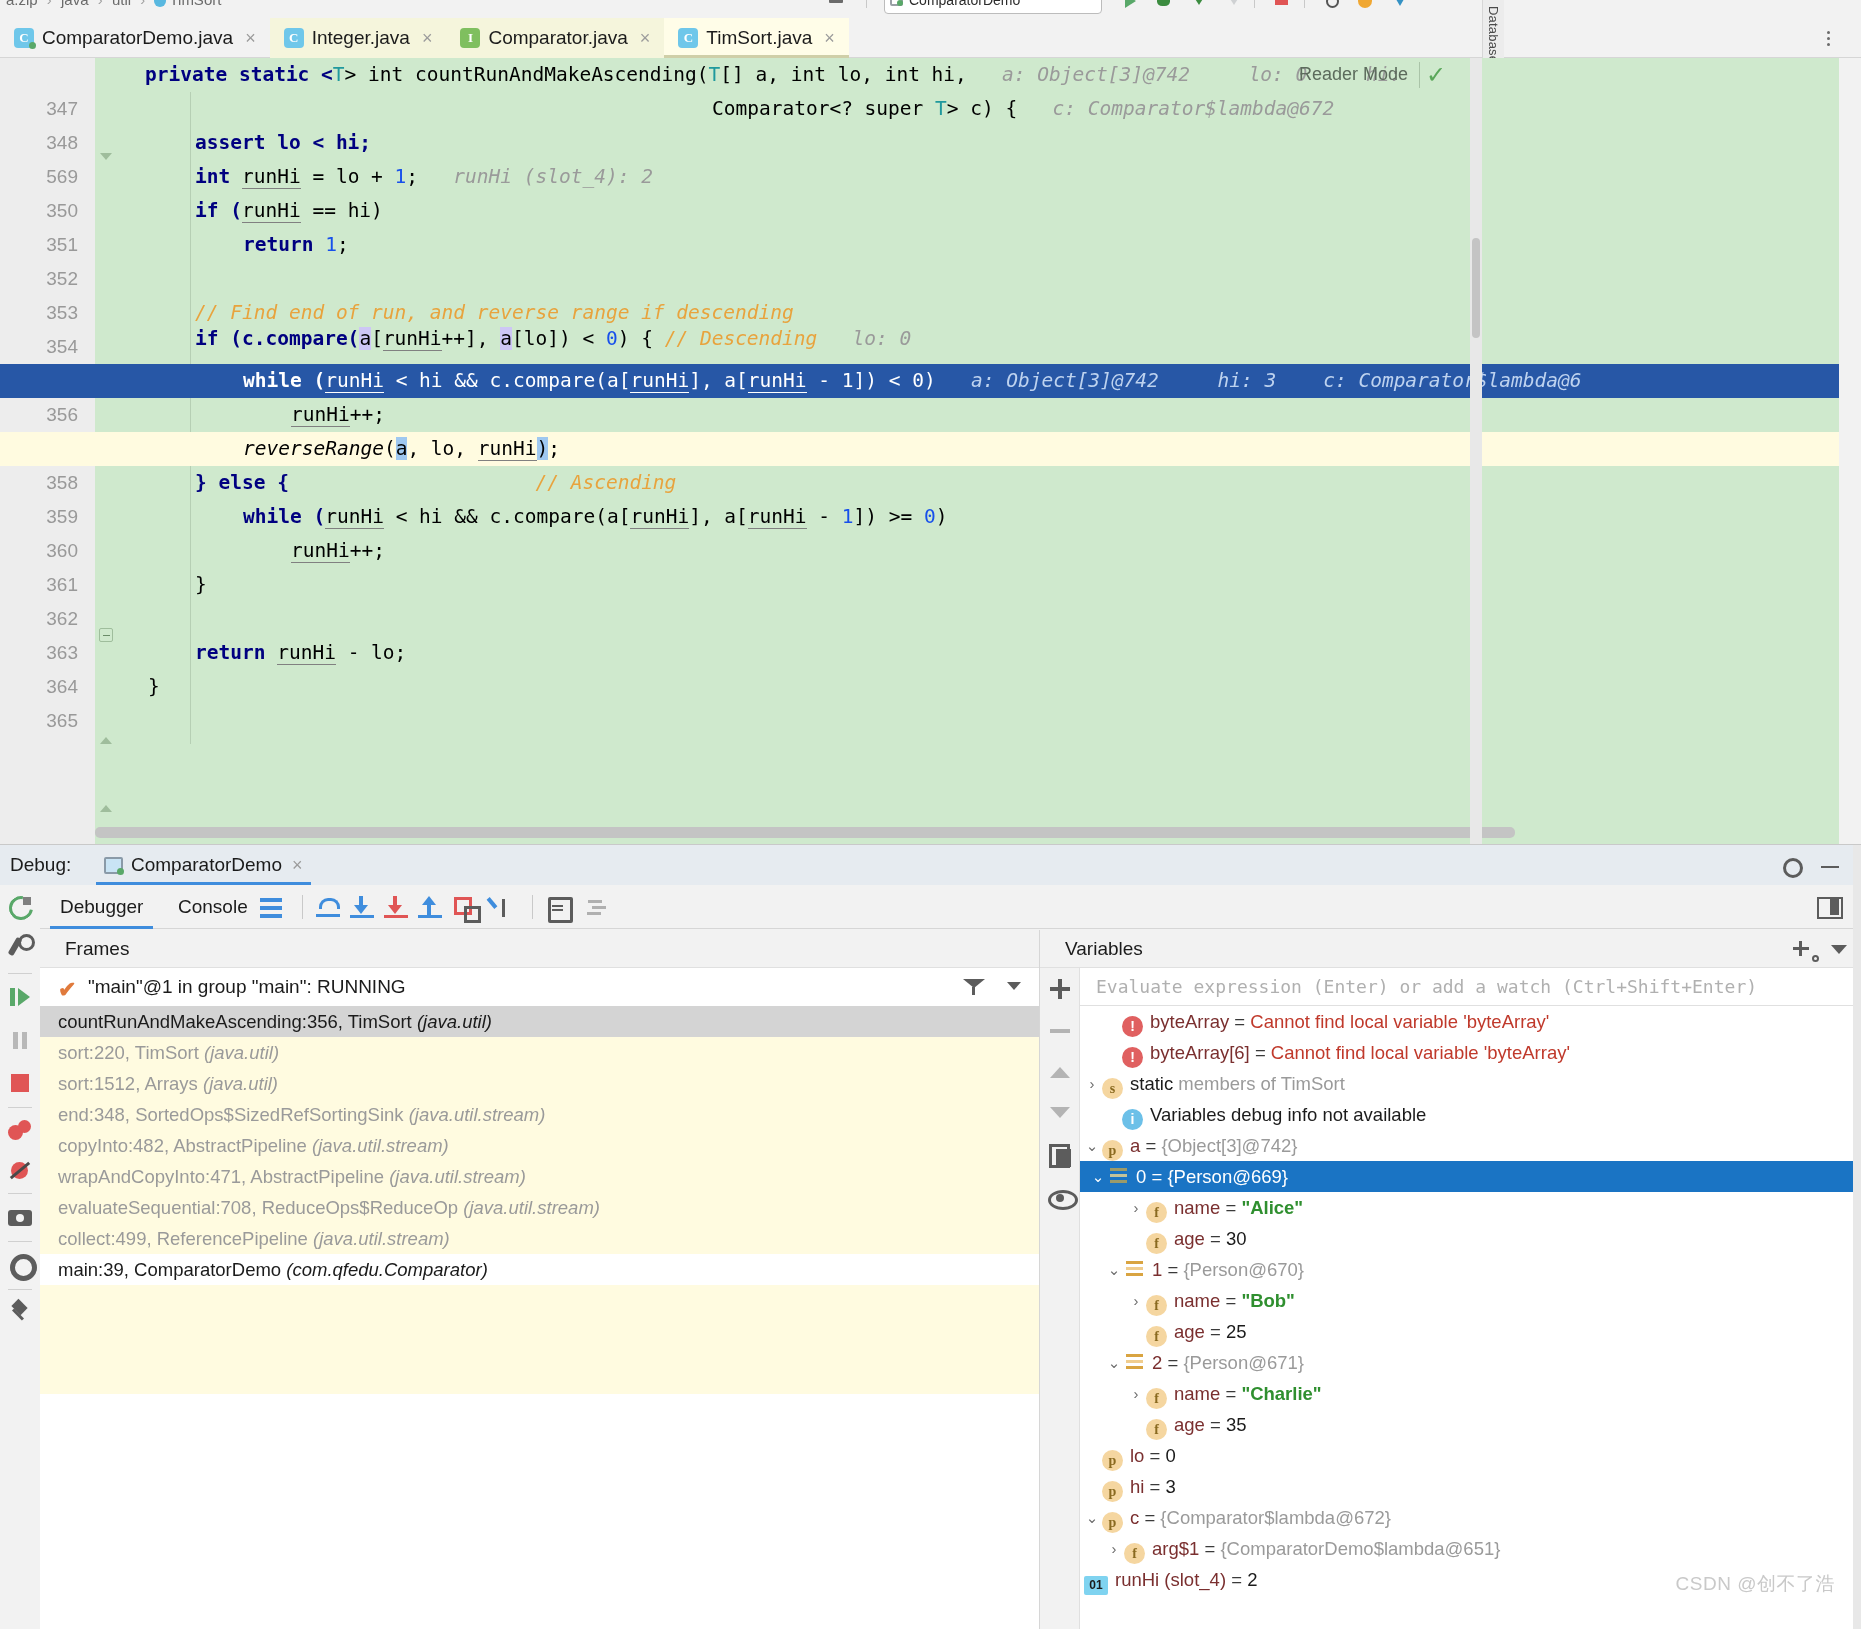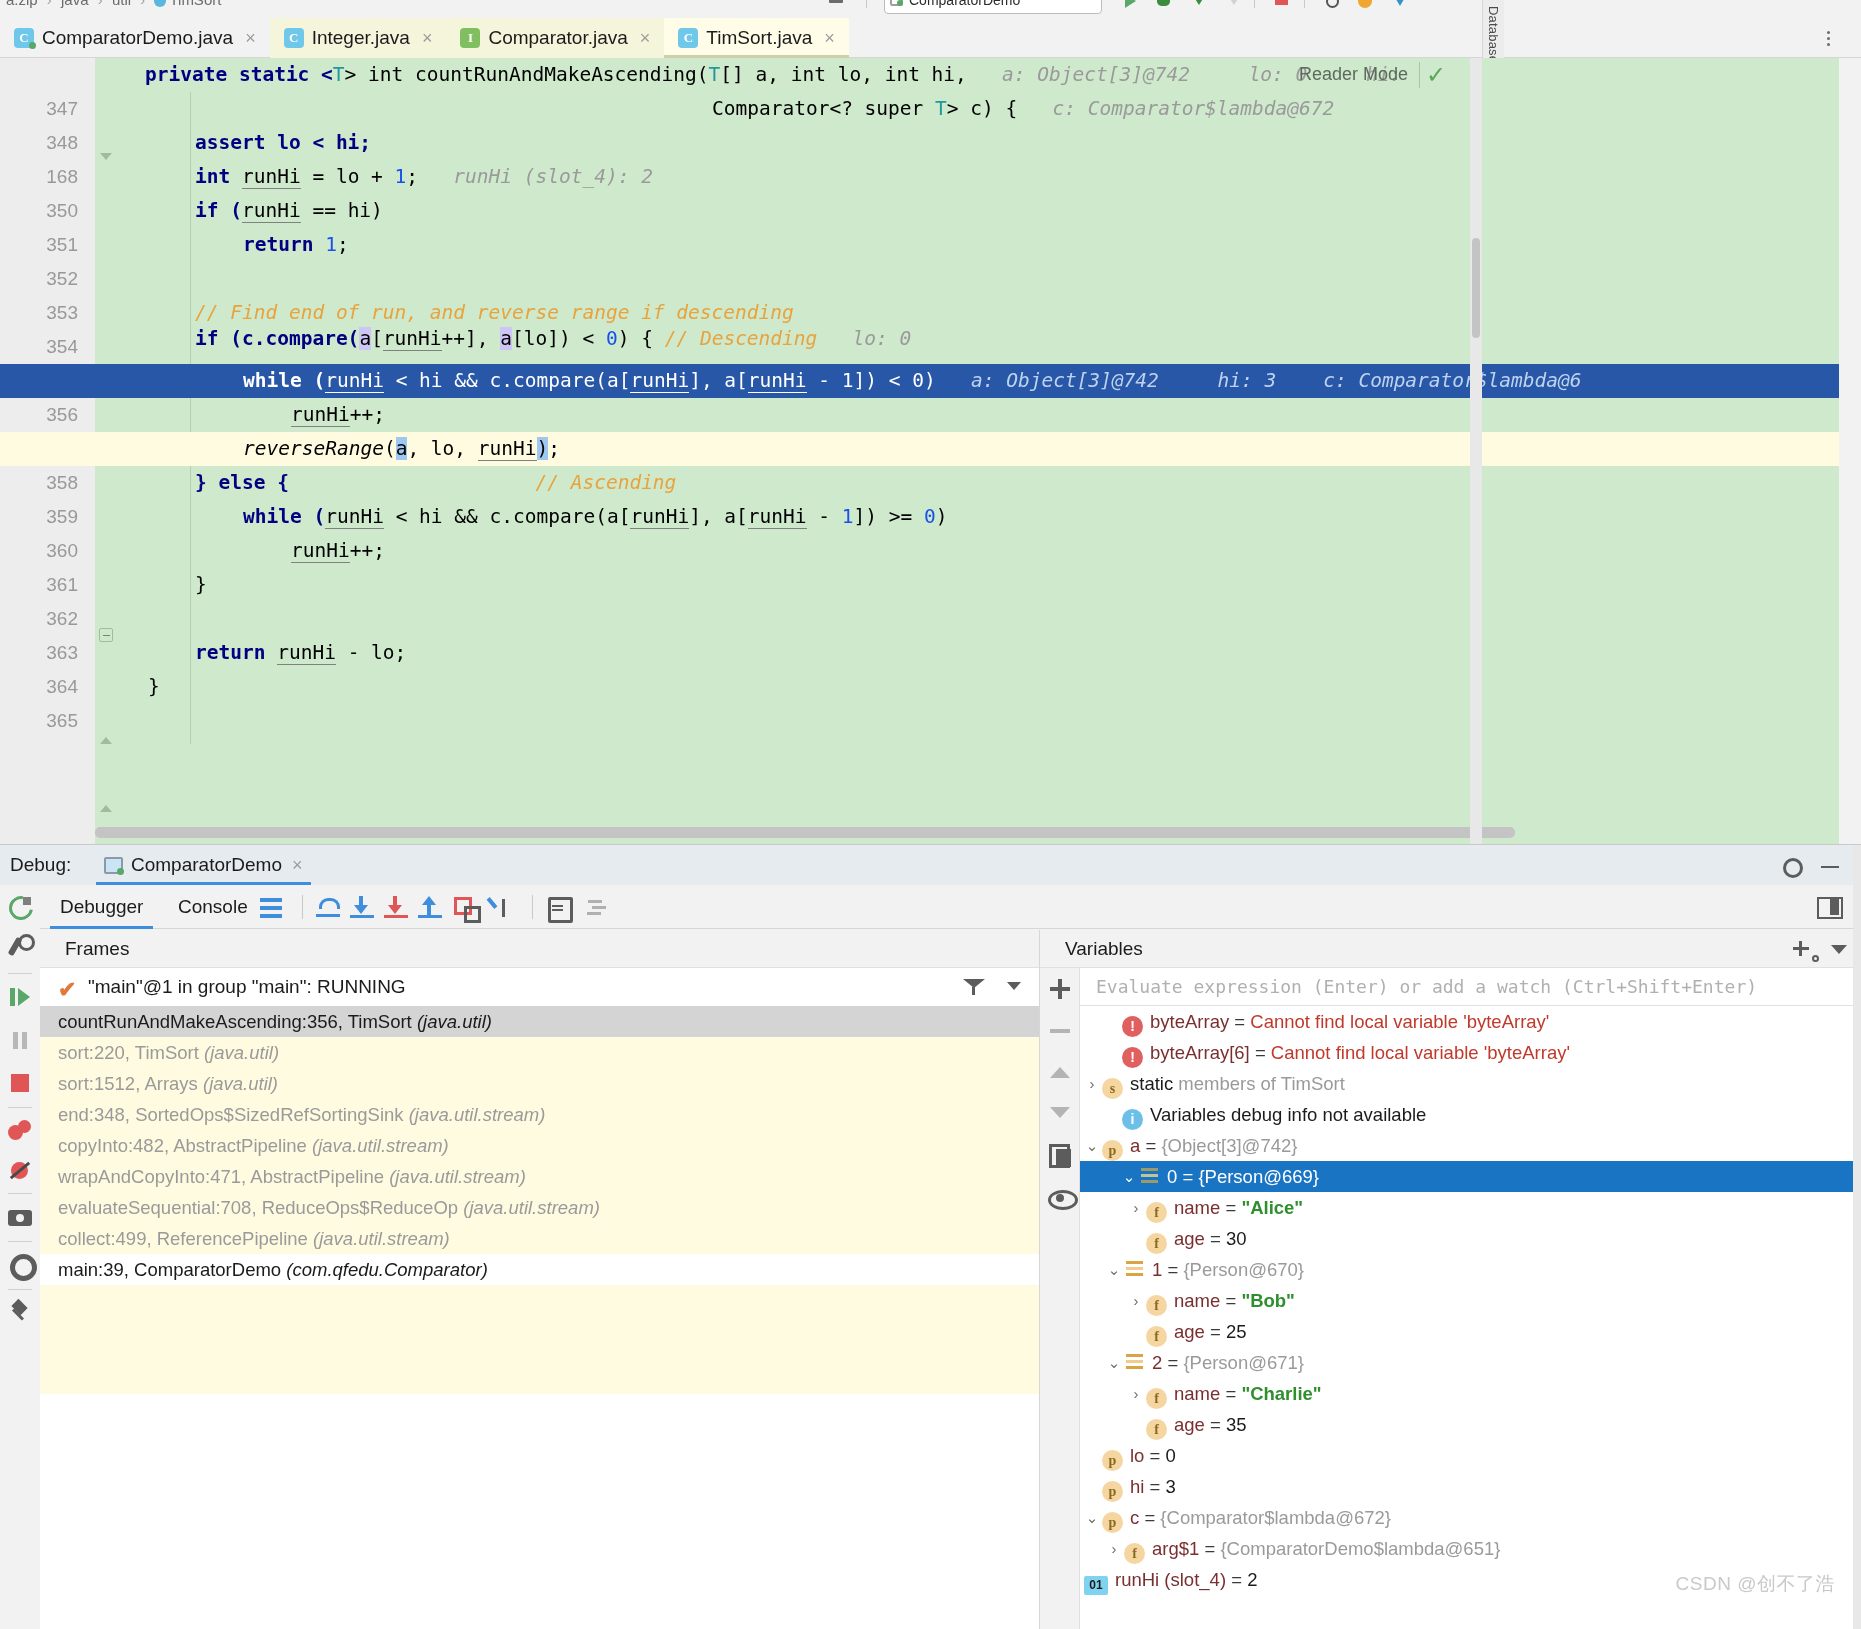--- a/index.html
+++ b/index.html
@@ -421,21 +421,21 @@
       <span class="lnum">347</span>
       <span class="ltext" style="left:145px;"><span class="kw">private static &lt;</span><span class="gen">T</span><span>&gt; int countRunAndMakeAscending(</span><span class="gen">T</span><span>[] a, int lo, int hi,</span><span class="hint">   </span><span class="hint">a: Object[3]@742</span><span class="hint">     </span><span class="hint">lo: 0</span><span class="hint">     </span><span class="hint">hi:</span></span>
     </div>
 
     <div class="line" style="top:34px;">
       <span class="lnum">348</span>
       <span class="ltext" style="left:712px;"><span>Comparator&lt;? super </span><span class="gen">T</span><span>&gt; c) {</span><span class="hint">   </span><span class="hint">c: Comparator$lambda@672</span></span>
     </div>
 
     <div class="line" style="top:68px;">
-      <span class="lnum">168</span>
+      <span class="lnum">569</span>
       <span class="ltext" style="left:195px;"><span class="kw">assert lo &lt; hi;</span></span>
     </div>
 
     <div class="line" style="top:102px;">
       <span class="lnum">350</span>
       <span class="ltext" style="left:195px;"><span class="kw">int </span><span class="var">runHi</span><span> = lo + </span><span class="num">1</span><span>;</span><span class="hint">   </span><span class="hint">runHi (slot_4): 2</span></span>
     </div>
 
     <div class="line" style="top:136px;">
       <span class="lnum">351</span>
@@ -623,21 +623,21 @@
         <div class="var-row" style="padding-left:22px;"><span class="chev"></span><span class="badge err">!</span><span class="vname">byteArray</span><span class="veq"> = </span><span class="vvalerr">Cannot find local variable 'byteArray'</span></div>
 
         <div class="var-row" style="padding-left:22px;"><span class="chev"></span><span class="badge err">!</span><span class="vname">byteArray[6]</span><span class="veq"> = </span><span class="vvalerr">Cannot find local variable 'byteArray'</span></div>
 
         <div class="var-row" style="padding-left:2px;"><span class="chev">›</span><span class="badge">s</span><span class="vvalblack">static</span><span class="veq"> </span><span class="vstatic">members of TimSort</span></div>
 
         <div class="var-row" style="padding-left:22px;"><span class="chev"></span><span class="badge info">i</span><span class="vinfo">Variables debug info not available</span></div>
 
         <div class="var-row" style="padding-left:2px;"><span class="chev">⌄</span><span class="badge">p</span><span class="vname">a</span><span class="veq"> = </span><span class="vvalgray">{Object[3]@742}</span></div>
 
-        <div class="var-row sel" style="padding-left:39px;"><span class="chev">⌄</span><span class="badge arr gray"></span><span class="vname">0</span><span class="veq"> = </span><span class="vvalgray">{Person@669}</span></div>
+        <div class="var-row sel" style="padding-left:8px;"><span class="chev">⌄</span><span class="badge arr gray"></span><span class="vname">0</span><span class="veq"> = </span><span class="vvalgray">{Person@669}</span></div>
 
         <div class="var-row" style="padding-left:46px;"><span class="chev">›</span><span class="badge">f</span><span class="vname">name</span><span class="veq"> = </span><span class="vval">"Alice"</span></div>
 
         <div class="var-row" style="padding-left:66px;"><span class="badge">f</span><span class="vname">age</span><span class="veq"> = </span><span class="vvalblack">30</span></div>
 
         <div class="var-row" style="padding-left:24px;"><span class="chev">⌄</span><span class="badge arr"></span><span class="vname">1</span><span class="veq"> = </span><span class="vvalgray">{Person@670}</span></div>
 
         <div class="var-row" style="padding-left:46px;"><span class="chev">›</span><span class="badge">f</span><span class="vname">name</span><span class="veq"> = </span><span class="vval">"Bob"</span></div>
 
         <div class="var-row" style="padding-left:66px;"><span class="badge">f</span><span class="vname">age</span><span class="veq"> = </span><span class="vvalblack">25</span></div>

